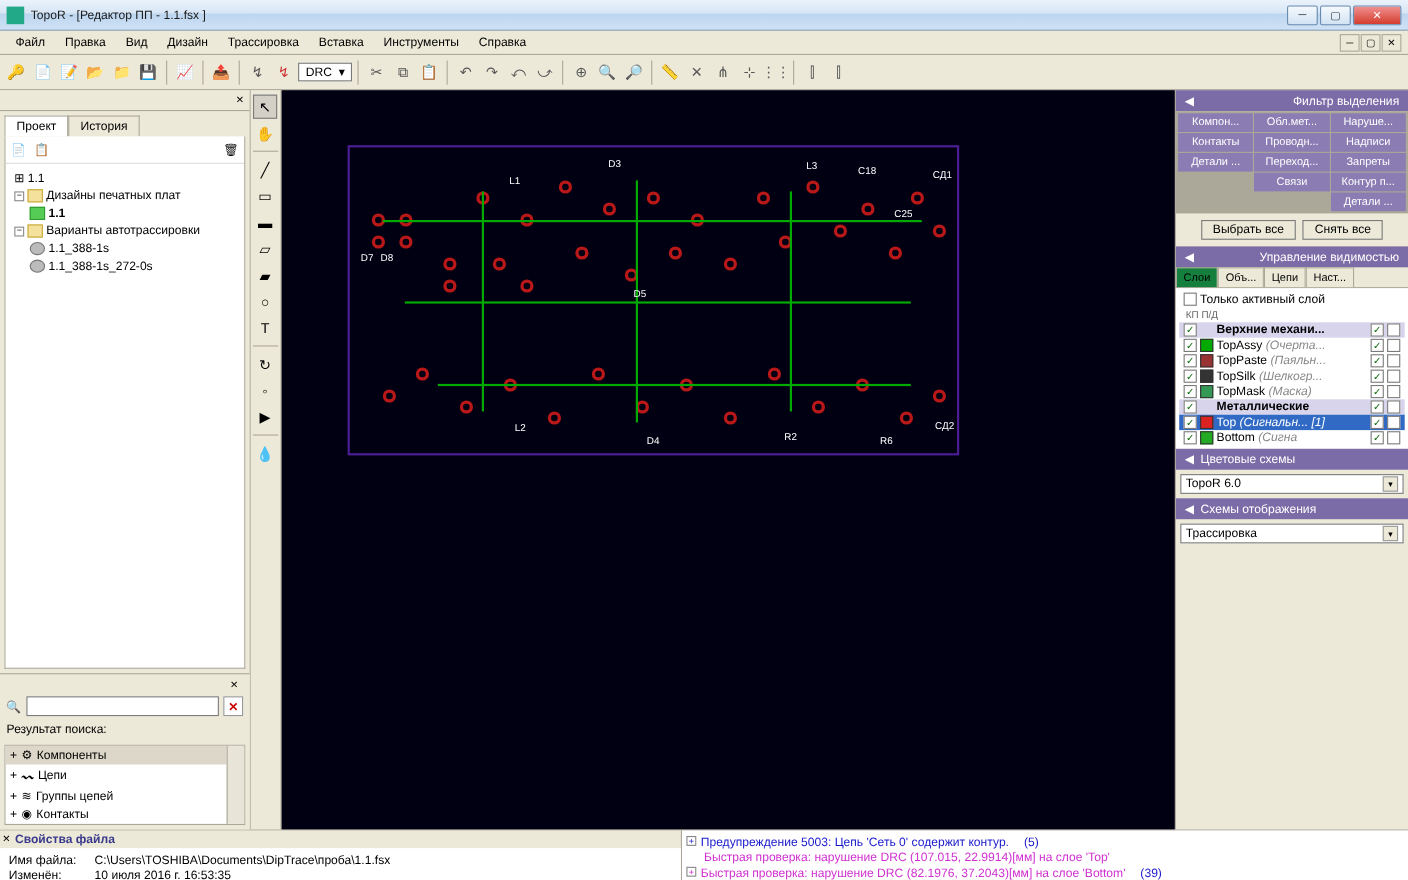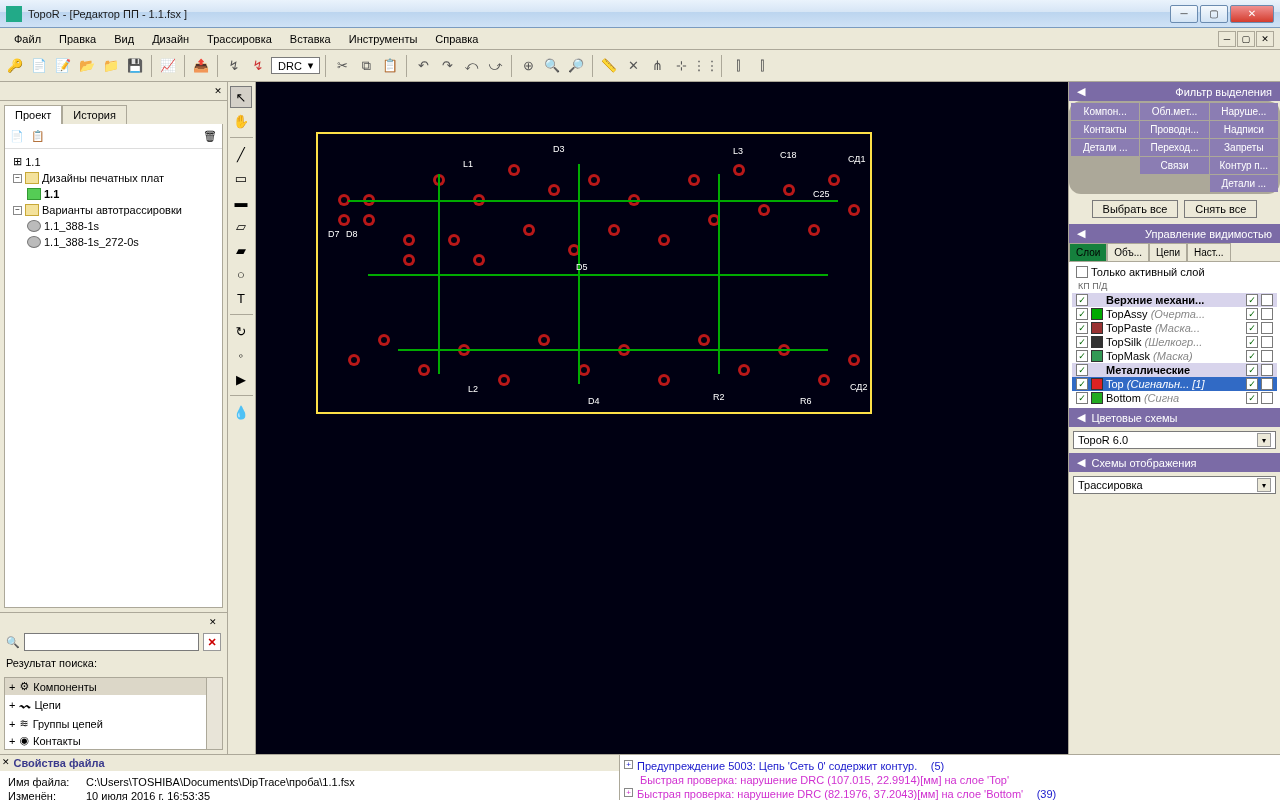--- a/index.html
+++ b/index.html
@@ -59,32 +59,32 @@
 .scroll-v { width:16px;background:#e8e4d8;border-left:1px solid #aca899; }
 
 
 .vtoolbox { width:28px; background:#ece9d8; border-right:1px solid #aca899; display:flex; flex-direction:column; gap:2px; padding:4px 2px; }
 .vtb { width:22px;height:22px;border:1px solid transparent;display:flex;align-items:center;justify-content:center;font-size:13px; }
 .vtb.sel { border:1px solid #7a7a7a; background:#d4d0c8; }
 .vsep { height:1px;background:#aca899;margin:3px 0; }
 
 
 .canvas-wrap { flex:1; background:#000012; position:relative; overflow:hidden; }
-.pcb-board { position:absolute; left:60px; top:50px; width:556px; height:282px; border:2px solid #fde047; background:#000012; }
+.pcb-board { position:absolute; left:60px; top:50px; width:556px; height:282px; border:2px solid #4c1d95; background:#000012; }
 .pad { position:absolute; width:12px;height:12px;background:#b81818;border-radius:50%; }
 .pad::after { content:''; position:absolute; left:3px;top:3px;width:6px;height:6px;background:#000012;border-radius:50%; }
 .trace { position:absolute; background:#0a0; height:2px; }
 .trace.v { width:2px; }
 .lbl { position:absolute; color:#fff; font-size:9px; }
 
 
 .right-panel { width:212px; background:#ece9d8; border-left:1px solid #aca899; display:flex; flex-direction:column; }
 .rp-header { background:#7b6ba6; color:#fff; padding:3px 8px; display:flex; align-items:center; }
 .rp-header .arrow { margin-right:6px; }
-.filter-grid { display:grid; grid-template-columns:1fr 1fr 1fr; gap:1px; padding:2px; background:#aca899;border-radius:12px; }
+.filter-grid { display:grid; grid-template-columns:1fr 1fr 1fr; gap:1px; padding:2px; background:#aca899; }
 .filter-btn { background:#8b7db3; color:#fff; padding:3px 4px; text-align:center; white-space:nowrap; overflow:hidden; font-size:10px; }
 .btn-row { display:flex; gap:6px; justify-content:center; padding:6px; }
 .btn-std { border:1px solid #7a7a7a; background:#ece9d8; padding:2px 10px; }
 .vis-tabs { display:flex; border-bottom:1px solid #aca899; }
 .vis-tab { padding:3px 6px; border:1px solid #aca899; border-bottom:none; background:#ece9d8; font-size:10px; }
 .vis-tab.active { background:#15803d; }
 .layer-row { display:flex; align-items:flex-end; gap:3px; padding:1px 4px; font-size:10px; }
 .layer-row .cb { width:12px;height:12px;border:1px solid #7a7a7a;background:#fff;display:flex;align-items:center;justify-content:center;font-size:9px;color:#060; }
 .layer-row .sw { width:12px;height:12px;border:1px solid #333; }
 .layer-row .name { flex:1; overflow:hidden; white-space:nowrap; }
@@ -401,21 +401,21 @@
           <div class="layer-row">
             <div class="cb">✓</div>
             <div class="sw" style="background:#0a0"></div>
             <span class="name">TopAssy <i style="color:#888">(Очерта...</i></span>
             <div class="cb">✓</div>
             <div class="cb"></div>
           </div>
           <div class="layer-row">
             <div class="cb">✓</div>
             <div class="sw" style="background:#933"></div>
-            <span class="name">TopPaste <i style="color:#888">(Маска...</i></span>
+            <span class="name">TopPaste <i style="color:#888">(Паяльн...</i></span>
             <div class="cb">✓</div>
             <div class="cb"></div>
           </div>
           <div class="layer-row">
             <div class="cb">✓</div>
             <div class="sw" style="background:#333"></div>
             <span class="name">TopSilk <i style="color:#888">(Шелкогр...</i></span>
             <div class="cb">✓</div>
             <div class="cb"></div>
           </div>

